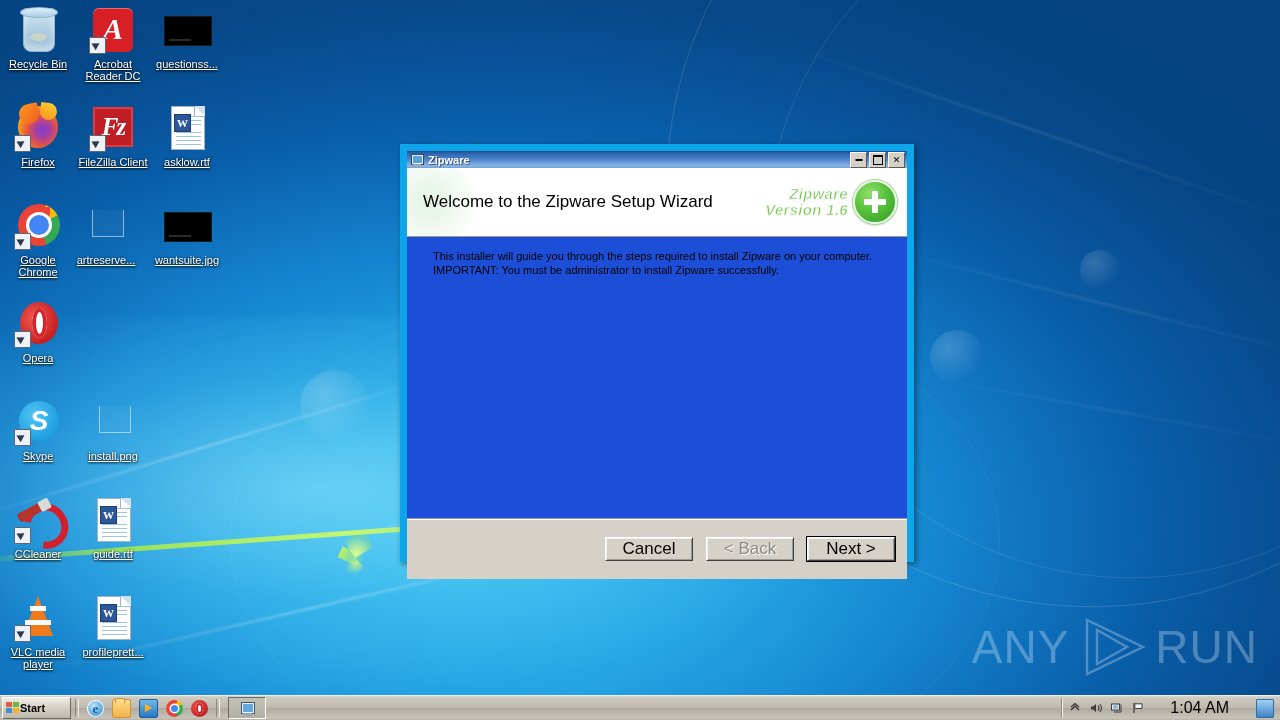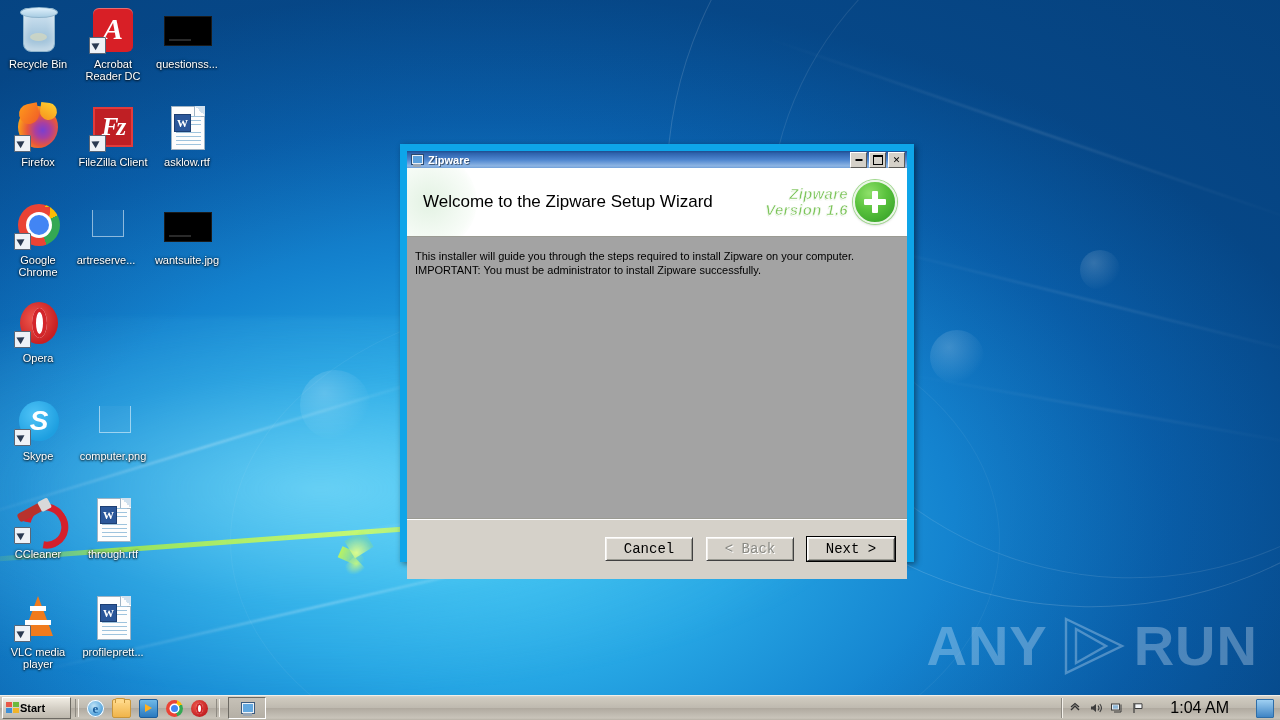--- a/index.html
+++ b/index.html
@@ -54,21 +54,21 @@
   .wp-ray.r5{left:66%;top:42%;width:40%;transform:rotate(14deg);opacity:.4;}
   .wp-ray.r6{left:70%;top:57%;width:34%;transform:rotate(10deg);opacity:.3;}
   .wp-arc{position:absolute;border:1px solid rgba(255,255,255,.16);border-radius:50%;}
   .wp-arc.a1{left:52%;top:-32%;width:66%;height:116%;transform:rotate(12deg);}
   .wp-arc.a2{left:60%;top:-16%;width:56%;height:96%;transform:rotate(8deg);opacity:.7;}
   .wp-arc.a3{left:18%;top:40%;width:60%;height:70%;opacity:.35;}
   .wp-bubble{position:absolute;border-radius:50%;background:radial-gradient(circle at 35% 32%, rgba(255,255,255,.20), rgba(255,255,255,.03) 62%, rgba(255,255,255,0) 72%);}
 
   
   #icon-layer{position:absolute;left:0;top:0;width:100%;height:690px;}
-  .dicon{position:absolute;width:76px;text-align:center;color:#fff;}
+  .dicon{position:absolute;width:76px;text-align:center;color:#fff;text-decoration:underline;}
   .dicon .glyph{position:relative;width:48px;height:48px;margin:0 auto;}
   .dicon .lbl{
     margin-top:4px;font-size:11px;line-height:12px;
     text-shadow:0 1px 2px rgba(0,0,0,.85),0 0 3px rgba(0,0,0,.7);
     word-wrap:break-word;
   }
   .shortcut{
     position:absolute;left:0;bottom:0;width:15px;height:15px;
     background:#eef2f7;border:1px solid #5a6676;border-radius:1px;
   }
@@ -145,21 +145,21 @@
   .ic-vlc:before{content:"";position:absolute;left:-8px;top:10px;width:16px;height:5px;background:#fff;
     transform:skewX(0deg);}
   .ic-vlc:after{content:"";position:absolute;left:-13px;top:24px;width:26px;height:5px;background:#fff;}
 
   .ic-ghost{position:absolute;left:10px;top:8px;width:30px;height:26px;border:1px solid rgba(240,250,255,.55);
     border-top:none;background:rgba(255,255,255,.04);}
 
   
   #watermark{position:absolute;right:22px;bottom:42px;display:flex;align-items:center;
     opacity:.30;color:#eaf4ff;pointer-events:none;}
-  #watermark .wtxt{font-size:56px;letter-spacing:1px;font-weight:700;}
+  #watermark .wtxt{font-size:46px;letter-spacing:1px;font-weight:400;}
   #watermark .wlogo{position:relative;width:74px;height:62px;margin:0 6px;}
   #watermark .wlogo svg{position:absolute;inset:0;}
 
   
   #dialog{
     position:absolute;left:400px;top:144px;width:500px;height:404px;
     background:#d5d1c9;border:7px solid #0ea5e9;
     box-shadow:2px 2px 6px rgba(0,0,0,.45);
     font-size:11px;color:#000;
   }
@@ -204,32 +204,32 @@
     background:radial-gradient(circle at 36% 28%, #8fe06a 0%, #58c13c 45%, #2f9a24 100%);
     border:2px solid #eaf6e6;box-shadow:0 0 0 1px #9fd88c,0 1px 3px rgba(0,0,0,.25);
     position:relative;
   }
   #dlg-header .brand .bplus:before,#dlg-header .brand .bplus:after{
     content:"";position:absolute;background:#fff;border-radius:1px;
   }
   #dlg-header .brand .bplus:before{left:50%;top:9px;width:6px;height:22px;transform:translateX(-50%);}
   #dlg-header .brand .bplus:after{top:50%;left:9px;height:6px;width:22px;transform:translateY(-50%);}
 
-  #dlg-body{position:relative;height:calc(404px - 17px - 69px - 61px);padding:12px 8px;background:#a3a3a3;}
+  #dlg-body{position:relative;height:calc(404px - 17px - 69px - 61px);padding:12px 26px;background:#1d4ed8;}
   #dlg-body .line{font-size:11px;line-height:14px;color:#000;}
 
   #dlg-footer{
     height:60px;border-top:1px solid #9b9b93;box-shadow:inset 0 1px 0 #fff;background:#d5d1c9;
     display:flex;align-items:center;justify-content:flex-end;padding-right:12px;gap:13px;
   }
   .ibtn{
-    width:86px;height:22px;font-size:14px;color:#000;background:#d5d1c9;
+    width:86px;height:22px;font-size:17px;color:#000;background:#d5d1c9;
     border:1px solid;border-color:#fff #404040 #404040 #fff;
     box-shadow:inset 1px 1px 0 #f2f0ec, inset -1px -1px 0 #9b9b93;
-    display:flex;align-items:center;justify-content:center;cursor:default;font-family:Liberation Mono, monospace;
+    display:flex;align-items:center;justify-content:center;cursor:default;font-family:Liberation Sans, sans-serif;
   }
   .ibtn.default{box-shadow:inset 1px 1px 0 #f2f0ec, inset -1px -1px 0 #9b9b93, 0 0 0 1px #000;}
   .ibtn.disabled{color:#8a8a84;text-shadow:1px 1px 0 #fff;}
 
   
   #taskbar{
     position:absolute;left:0;bottom:0;width:1280px;height:24px;
     background:linear-gradient(180deg,#d8d4cb 0%,#cfcabf 8%,#bfbab0 48%,#b0aaa0 52%,#c9c4ba 92%,#b6b1a6 100%);
     border-top:1px solid #f2efe9;display:flex;align-items:center;
   }
@@ -399,21 +399,21 @@
         <div class="ic-skype"></div>
           <div class="shortcut"></div>
       </div>
       <div class="lbl">Skype</div>
     </div>
 
     <div class="dicon" style="left:75px;top:398px;">
       <div class="glyph">
           <div class="ic-ghost"></div>
         </div>
-      <div class="lbl">computer.png</div>
+      <div class="lbl">install.png</div>
     </div>
 
     <div class="dicon" style="left:0px;top:496px;">
       <div class="glyph">
         <div class="ic-ccleaner">
             <div class="cring"></div>
             <div class="brush"></div>
           </div>
         <div class="shortcut"></div>
       </div>
@@ -421,21 +421,21 @@
     </div>
 
     <div class="dicon" style="left:75px;top:496px;">
       <div class="glyph">
         <div class="ic-doc">
             <div class="wbadge">W</div>
             <div class="lines top"></div>
             <div class="lines"></div>
           </div>
       </div>
-      <div class="lbl">through.rtf</div>
+      <div class="lbl">guide.rtf</div>
     </div>
 
     <div class="dicon" style="left:0px;top:594px;">
       <div class="glyph">
         <div class="ic-vlc"></div>
           <div class="shortcut"></div>
       </div>
       <div class="lbl">VLC media player</div>
     </div>
 

